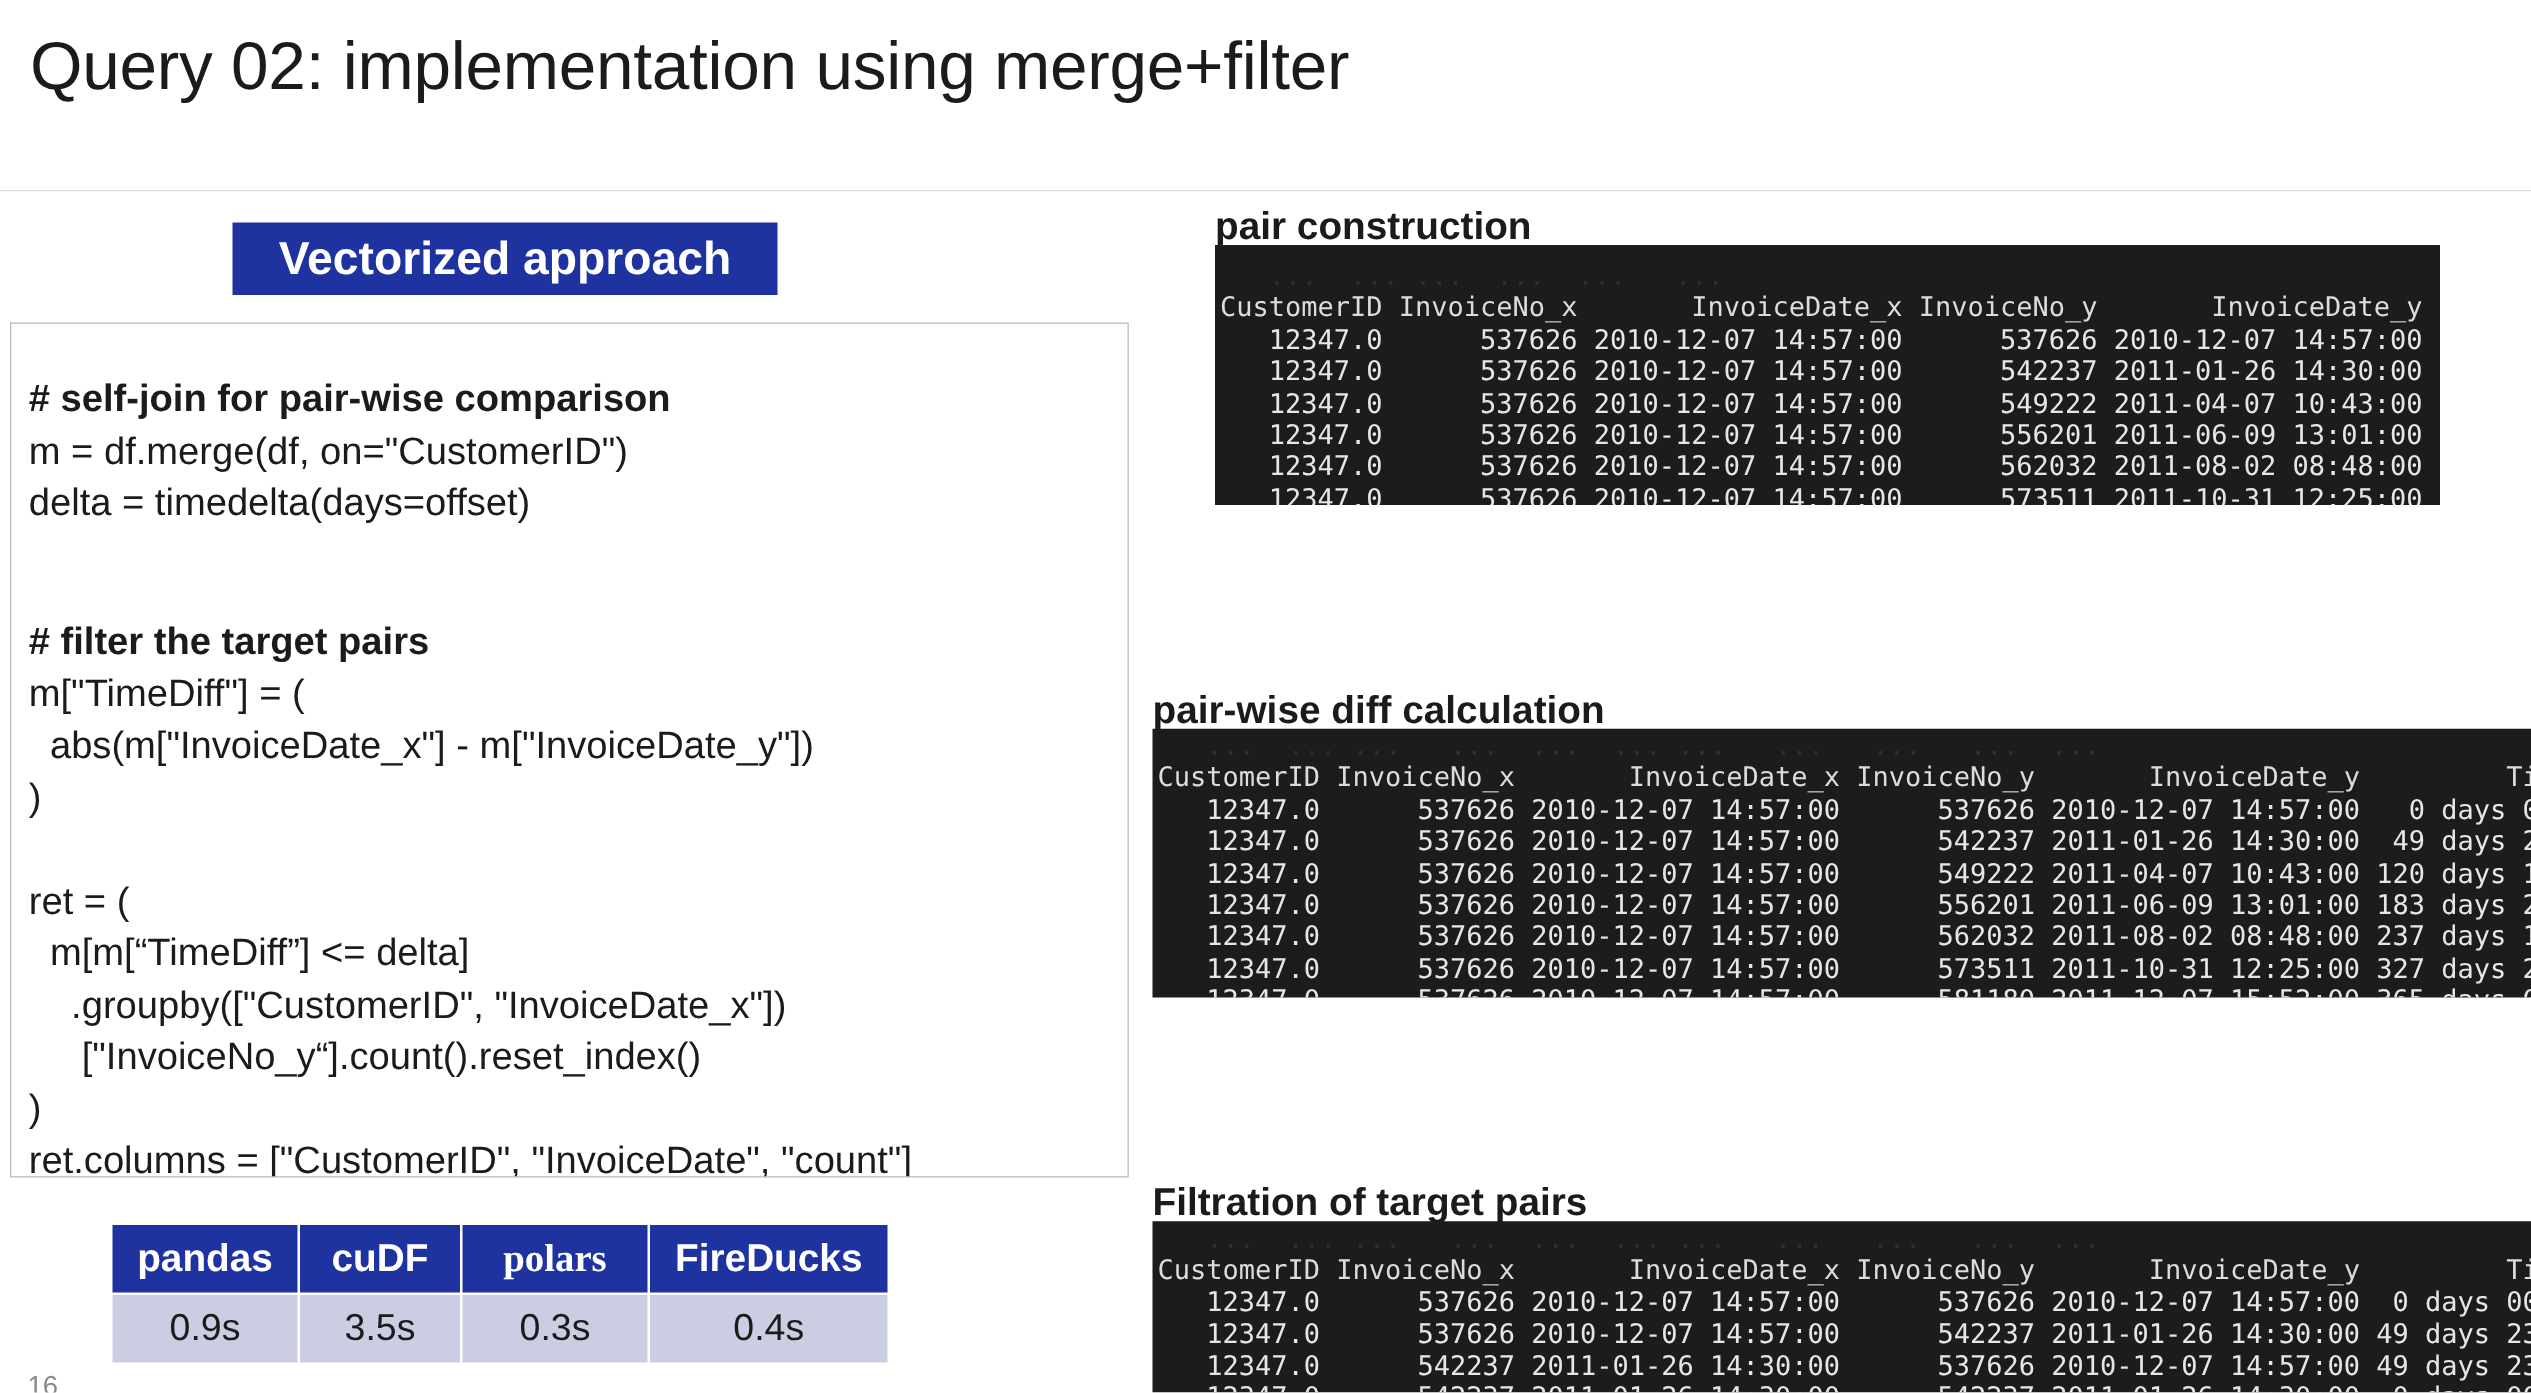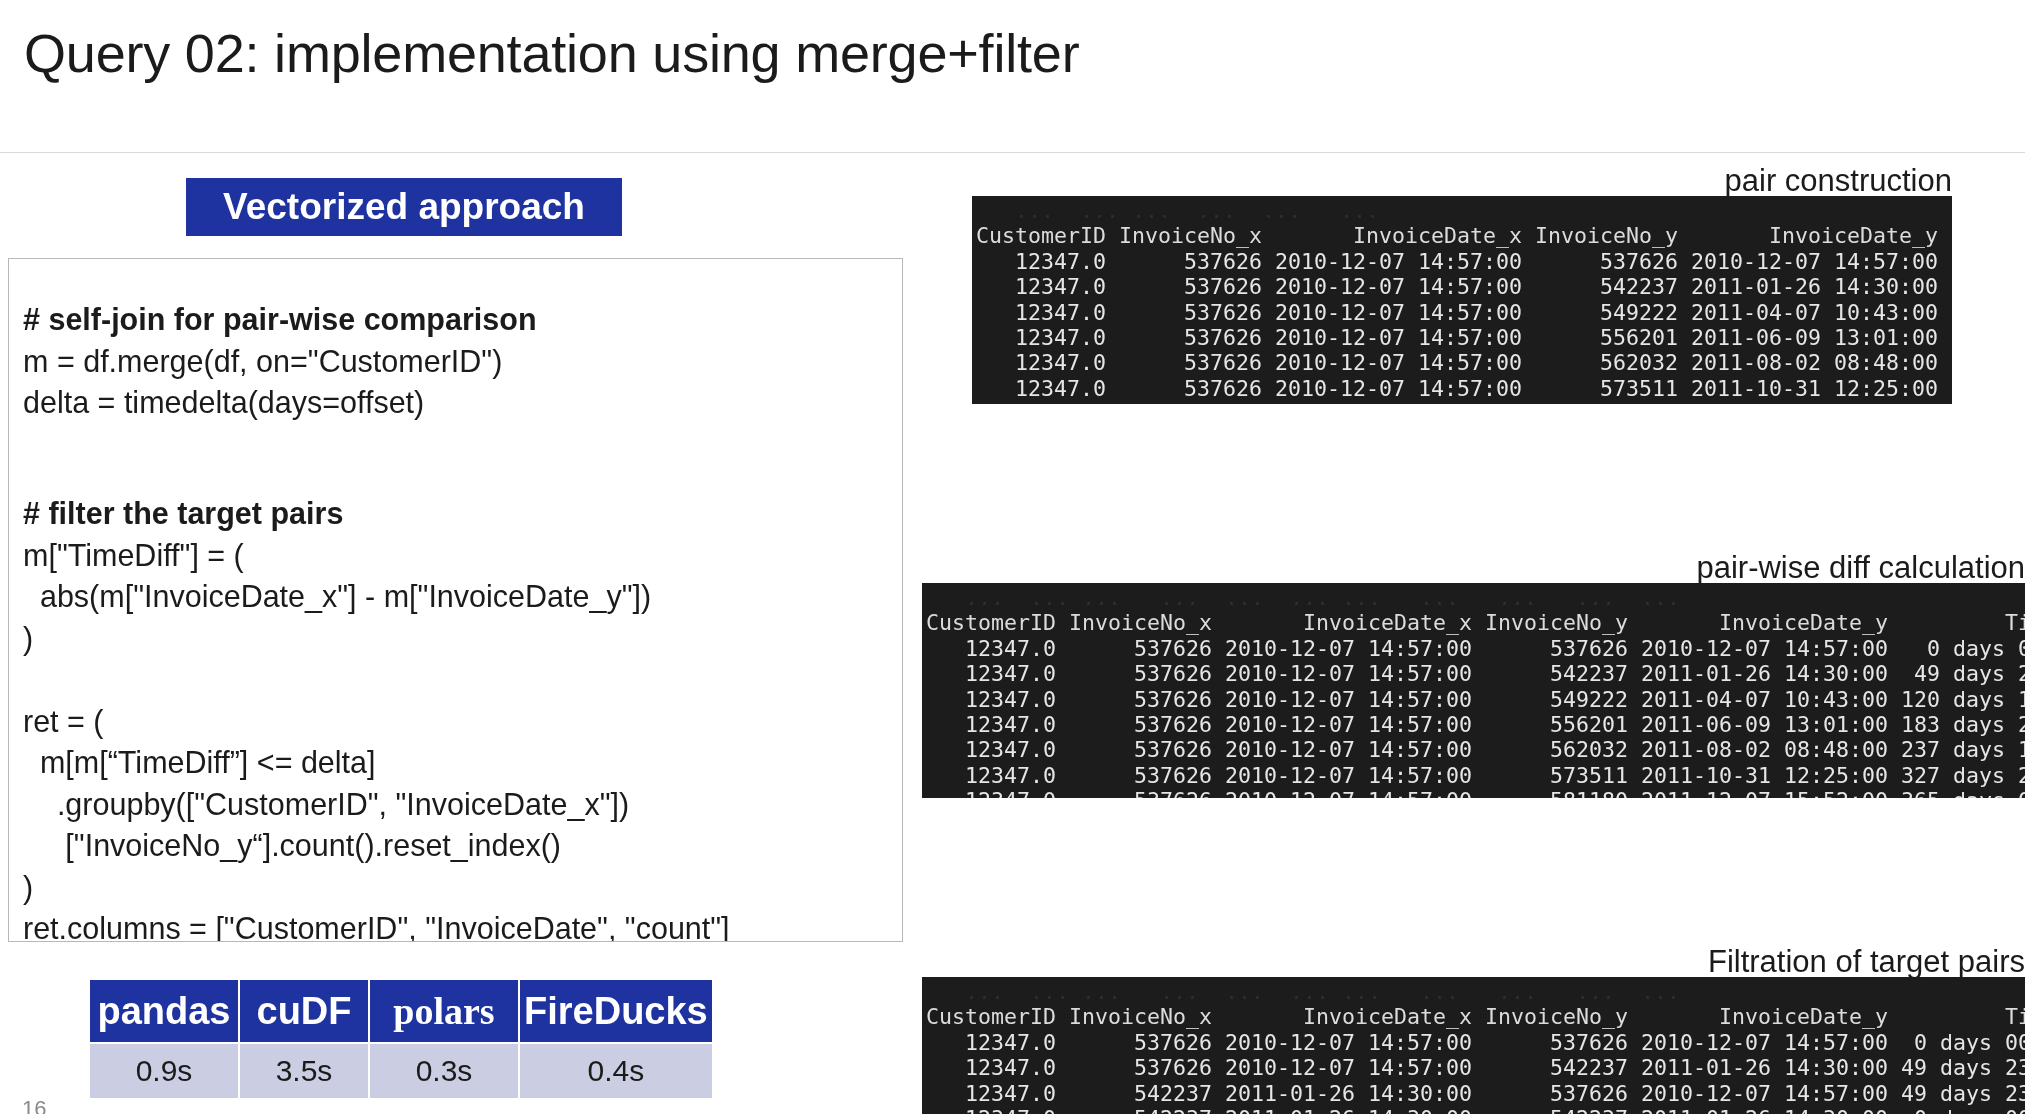--- a/index.html
+++ b/index.html
@@ -62,21 +62,21 @@
   
   .bench {
     position: absolute;
     left: 88px; top: 978px;
     border-collapse: separate;
     border-spacing: 2px;
   }
   .bench th {
     background: #1f33a0;
     color: #ffffff;
-    font-size: 38px;
+    font-size: 31px;
     font-weight: bold;
     padding: 9px 4px;
     text-align: center;
     white-space: nowrap;
   }
   .bench td {
     background: #cbcee2;
     color: #1b1b1b;
     font-size: 30px;
     font-weight: 400;
@@ -93,44 +93,44 @@
     position: absolute;
     left: 22px; top: 1096px;
     font-size: 22px;
     color: #8a8a8a;
   }
 
   
   .panel-title {
     position: absolute;
     font-size: 31px;
-    font-weight: 400;
-    color: #1b1b1b;
-    white-space: nowrap;
-    text-align: right;
+    font-weight: 700;
+    color: #1b1b1b;
+    white-space: nowrap;
+    text-align: left;
   }
   .term {
     position: absolute;
     background: #1c1c1c;
     overflow: hidden;
     padding: 0;
   }
   .term-inner {
     font-family: "DejaVu Sans Mono", monospace;
     font-size: 21.6px;
     line-height: 25.4px;
     color: #e6e6e6;
     white-space: pre;
     letter-spacing: 0px;
   }
   .term-inner .hdr { color: #dcdcdc; }
   .term-inner .ghost { color: #2e2e2e; }
 
   #p1 { left: 972px; top: 196px; width: 980px; height: 208px; }
-  #p1 .term-inner { padding: 2px 0 0 4px; }
+  #p1 .term-inner { padding: 2px 0 0 4px; margin-top: 11px; }
   #p2 { left: 922px; top: 583px; width: 1103px; height: 215px; }
   #p2 .term-inner { padding: 2px 0 0 4px; }
   #p3 { left: 922px; top: 977px; width: 1103px; height: 137px; }
   #p3 .term-inner { padding: 2px 0 0 4px; }
 
   #t1 { left: 972px; top: 163px; width: 980px; }
   #t2 { left: 922px; top: 550px; width: 1103px; }
   #t3 { left: 922px; top: 944px; width: 1103px; }
 </style>
 </head>

